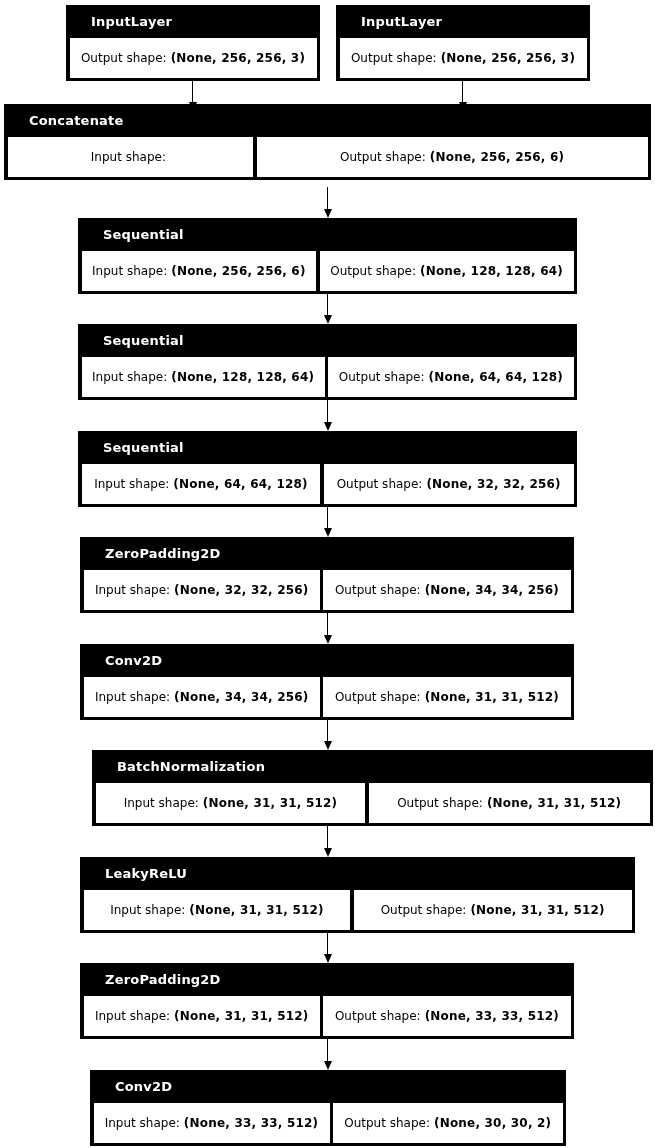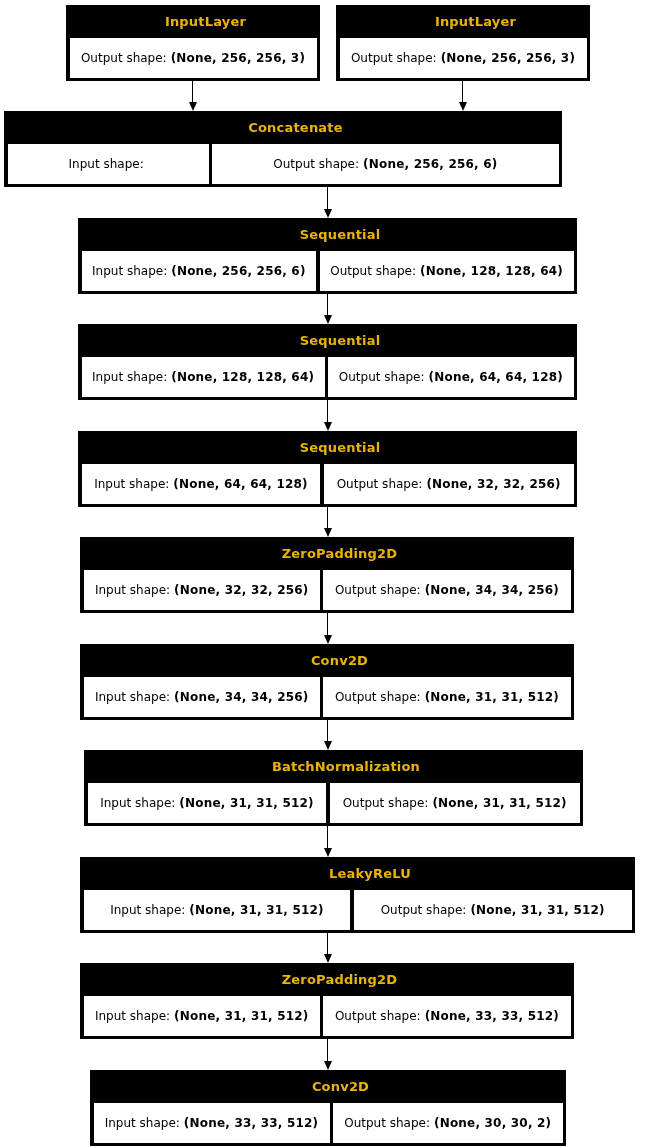--- a/index.html
+++ b/index.html
@@ -15,22 +15,22 @@
     position:absolute;
     box-sizing:border-box;
     height:76px;
     background:#000000;
     display:flex;
     flex-direction:column;
   }
   .node-title{
     height:33px;
     line-height:34px;
-    text-align:center;
-    color:#eab308;
+    text-align:left;
+    color:#ffffff;
     font-weight:bold;
     font-size:13px;
     letter-spacing:0.2px;
     white-space:nowrap;
     margin-left:25px;
   }
   .cells{
     flex:1;
     display:flex;
     gap:3.5px;
@@ -85,21 +85,21 @@
   <div class="node" style="top:5px;left:336px;width:254px;">
     <div class="node-title">InputLayer</div>
     <div class="cells">
       <div class="cell">
         <span class="lbl">Output shape:</span>
         <span class="val">(None, 256, 256, 3)</span>
       </div>
     </div>
   </div>
 
-  <div class="node" style="top:111px;left:4px;width:558px;">
+  <div class="node" style="top:104px;left:4px;width:647px;">
     <div class="node-title">Concatenate</div>
     <div class="cells">
       <div class="cell">
         <span class="lbl">Input shape:</span>
       </div>
       <div class="cell">
         <span class="lbl">Output shape:</span>
         <span class="val">(None, 256, 256, 6)</span>
       </div>
     </div>
@@ -168,21 +168,21 @@
         <span class="lbl">Input shape:</span>
         <span class="val">(None, 34, 34, 256)</span>
       </div>
       <div class="cell">
         <span class="lbl">Output shape:</span>
         <span class="val">(None, 31, 31, 512)</span>
       </div>
     </div>
   </div>
 
-  <div class="node" style="top:750px;left:84px;width:499px;">
+  <div class="node" style="top:750px;left:92px;width:561px;">
     <div class="node-title">BatchNormalization</div>
     <div class="cells">
       <div class="cell">
         <span class="lbl">Input shape:</span>
         <span class="val">(None, 31, 31, 512)</span>
       </div>
       <div class="cell">
         <span class="lbl">Output shape:</span>
         <span class="val">(None, 31, 31, 512)</span>
       </div>

